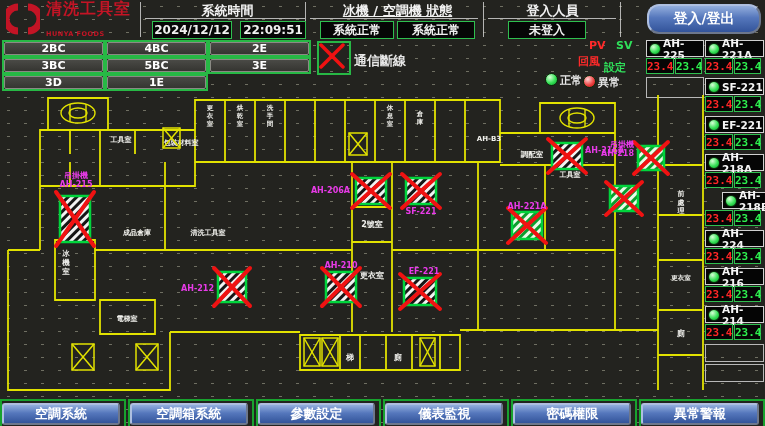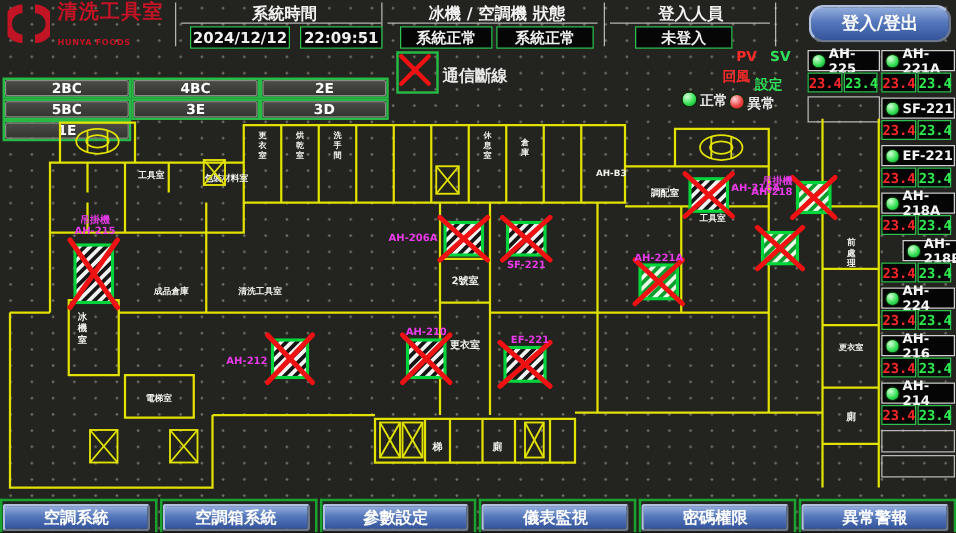--- a/index.html
+++ b/index.html
@@ -23,21 +23,21 @@
     cursor:pointer;padding:0;
   }
   #login-btn{position:absolute;left:647px;top:4px;width:114px;height:30px;font-size:14px;border-radius:12px;}
   
   .logo{position:absolute;left:6px;top:2px;width:130px;height:34px;display:flex;align-items:center;}
   .logo-text{margin-left:6px;color:#c31425;line-height:1;}
   .logo-cn{font-size:16px;font-weight:bold;letter-spacing:1px;}
   .logo-en{font-size:6.5px;font-weight:bold;letter-spacing:.5px;margin-top:14px;}
   
   #floor-grid{position:absolute;left:2px;top:40px;display:grid;
-    grid-template-columns:103px 103px 103px;grid-auto-rows:17px;margin-top:22px;}
+    grid-template-columns:103px 103px 103px;grid-auto-rows:17px;}
   .floor-cell{border:2px solid #27b845;display:flex;align-items:stretch;justify-content:stretch;}
   .floor-cell.empty{border-color:transparent;}
   .floor-btn{flex:1;background:linear-gradient(#4a4a46,#353531);border:1px solid #8a8a84;
     border-radius:2px;color:#fff;font-size:11px;font-weight:bold;
     font-family:"DejaVu Sans",sans-serif;cursor:pointer;padding:0;line-height:11px;}
   
   .led{position:absolute;width:11px;height:11px;border-radius:50%;border:1px solid #0a2a0a;}
   .led.green{background:radial-gradient(circle at 35% 30%,#d6ffd6,#35e055 55%,#089428);}
   .led.red{background:radial-gradient(circle at 35% 30%,#ffd6d6,#ee4545 55%,#b00a0a);}
   .leg-txt{position:absolute;font-size:11px;font-weight:bold;color:#e8e8e8;}
@@ -78,40 +78,43 @@
   <div class="sep" style="left:140px;"></div>
   <div class="sep" style="left:305px;"></div>
   <div class="sep" style="left:483px;"></div>
   <div class="sep" style="left:620px;"></div>
 
   <div class="hdr-label" style="left:150px;top:2px;width:155px;">系統時間</div>
   <div class="hdr-underline" style="left:145px;top:18px;width:160px;"></div>
   <div class="vbox" style="left:152px;top:21px;width:78px;height:16px;">2024/12/12</div>
   <div class="vbox" style="left:240px;top:21px;width:64px;height:16px;">22:09:51</div>
 
-  <div class="hdr-label" style="left:315px;top:2px;width:165px;">冰機 / 空調機 狀態</div>
+  <div class="hdr-label" style="left:315px;top:2px;width:165px;text-decoration:underline;">冰機 / 空調機 狀態</div>
   <div class="hdr-underline" style="left:310px;top:18px;width:168px;"></div>
   <div class="vbox" style="left:320px;top:21px;width:72px;height:16px;">系統正常</div>
   <div class="vbox" style="left:397px;top:21px;width:76px;height:16px;">系統正常</div>
 
   <div class="hdr-label" style="left:490px;top:2px;width:125px;">登入人員</div>
   <div class="hdr-underline" style="left:488px;top:18px;width:128px;"></div>
   <div class="vbox" style="left:508px;top:21px;width:76px;height:16px;">未登入</div>
 
   <button id="login-btn" class="blue-btn">登入/登出</button>
 
   <div id="floor-grid">
       <div class="floor-cell">
         <button class="floor-btn">2BC</button>
       </div>
       <div class="floor-cell">
         <button class="floor-btn">4BC</button>
       </div>
       <div class="floor-cell">
         <button class="floor-btn">2E</button>
+      </div>
+      <div class="floor-cell">
+        <button class="floor-btn">3BC</button>
       </div>
       <div class="floor-cell">
         <button class="floor-btn">5BC</button>
       </div>
       <div class="floor-cell">
         <button class="floor-btn">3E</button>
       </div>
       <div class="floor-cell">
         <button class="floor-btn">3D</button>
       </div>

